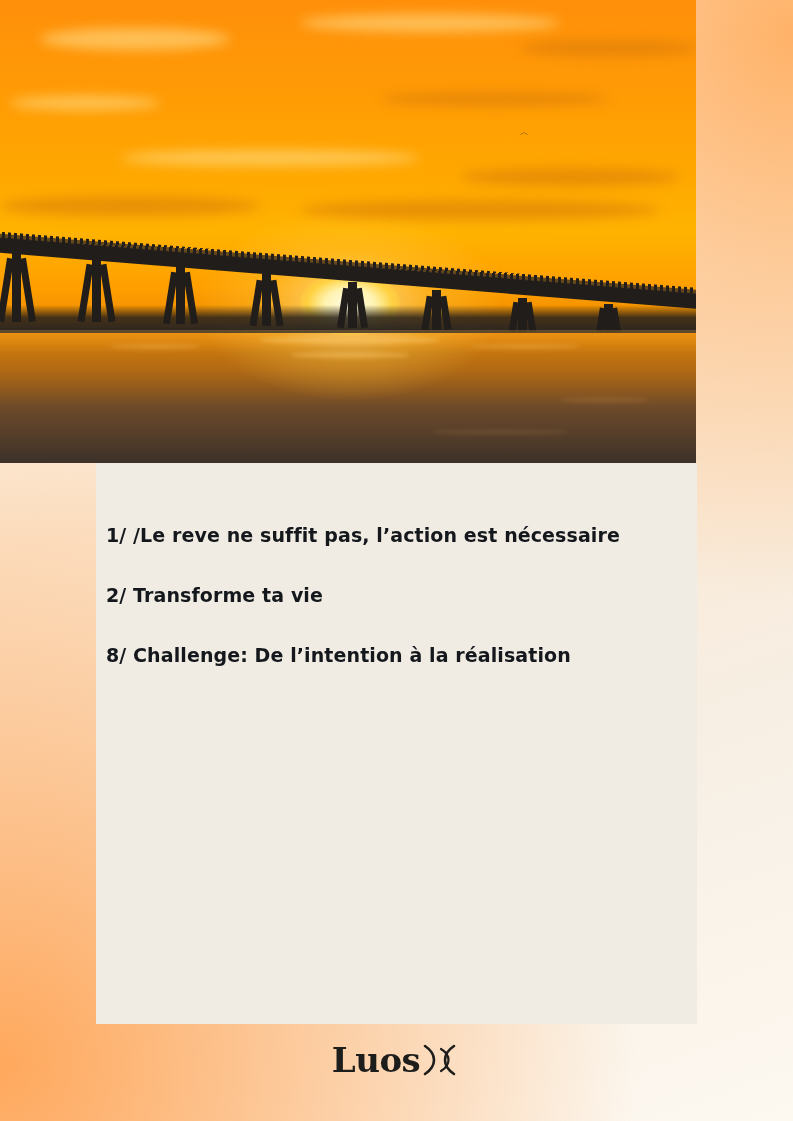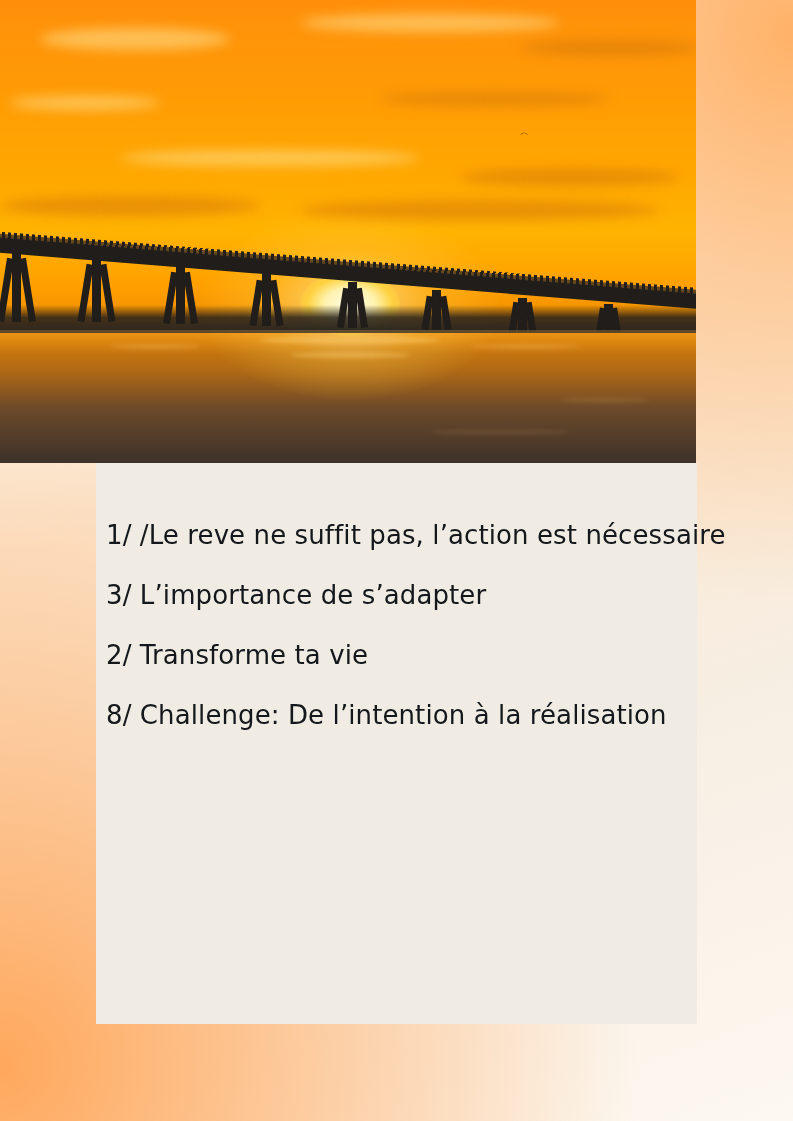--- a/index.html
+++ b/index.html
@@ -149,22 +149,22 @@
     background: #f1ece3;
   }
   .toc {
     position: absolute;
     left: 106px;
     top: 505px;
     width: 590px;
   }
   .toc-item {
     font-family: "DejaVu Sans", sans-serif;
-    font-weight: normal;
-    font-size: 26px;
+    font-weight: bold;
+    font-size: 19px;
     line-height: 60px;
     color: #14181c;
     letter-spacing: 0.1px;
     white-space: nowrap;
   }
 
   
   .footer {
     position: absolute;
     left: 0;
@@ -263,18 +263,29 @@
     <div class="waterstreak" style="left:110px; top:344px; width:90px;  height:5px; opacity:.6;"></div>
     <div class="waterstreak" style="left:470px; top:344px; width:110px; height:5px; opacity:.6;"></div>
     <div class="waterstreak" style="left:560px; top:398px; width:90px;  height:4px; opacity:.35;"></div>
     <div class="waterstreak" style="left:430px; top:430px; width:140px; height:4px; opacity:.3;"></div>
   </div>
 
   <div class="card"></div>
 
   <div class="toc">
     <div class="toc-item">1/ /Le reve ne suffit pas, l’action est nécessaire</div>
-    <div class="toc-item">3/ L’importance de s’adapter</div>
     <div class="toc-item">2/ Transforme ta vie</div>
     <div class="toc-item">8/ Challenge: De l’intention à la réalisation</div>
   </div>
 
+  <div class="footer">
+    <div class="logo">
+      <span class="logo-text">Luos</span>
+      <span class="logo-mark">
+        <svg width="40" height="40" viewBox="0 0 40 40" aria-hidden="true">
+          <path d="M4 6 C16 14, 16 26, 4 34" fill="none" stroke="#1d1d1b" stroke-width="2.6" stroke-linecap="round"></path>
+          <path d="M20 9 C30 15, 30 25, 20 31" fill="none" stroke="#1d1d1b" stroke-width="2.2" stroke-linecap="round"></path>
+          <path d="M33 6 C21 14, 21 26, 33 34" fill="none" stroke="#1d1d1b" stroke-width="2.6" stroke-linecap="round"></path>
+        </svg>
+      </span>
+    </div>
+  </div>
 </div>
 
 </body></html>

